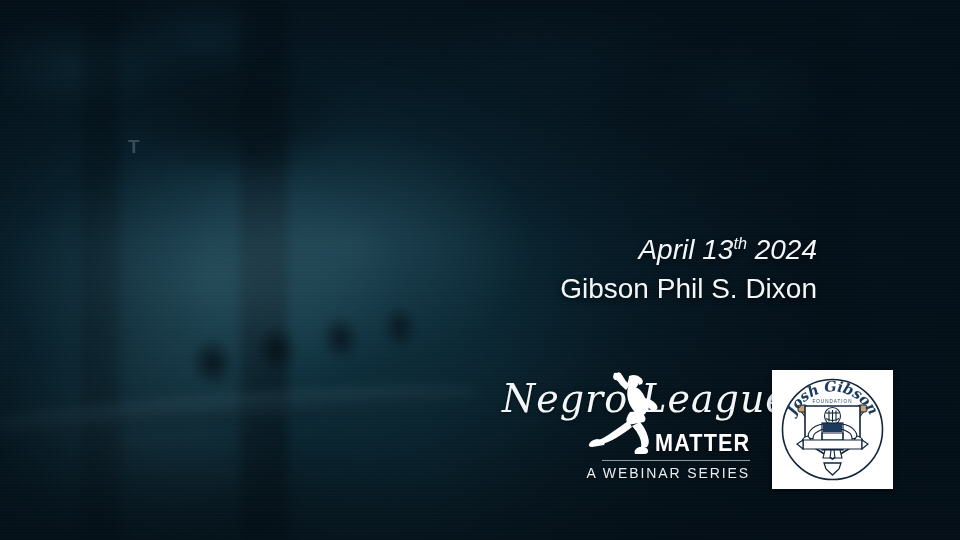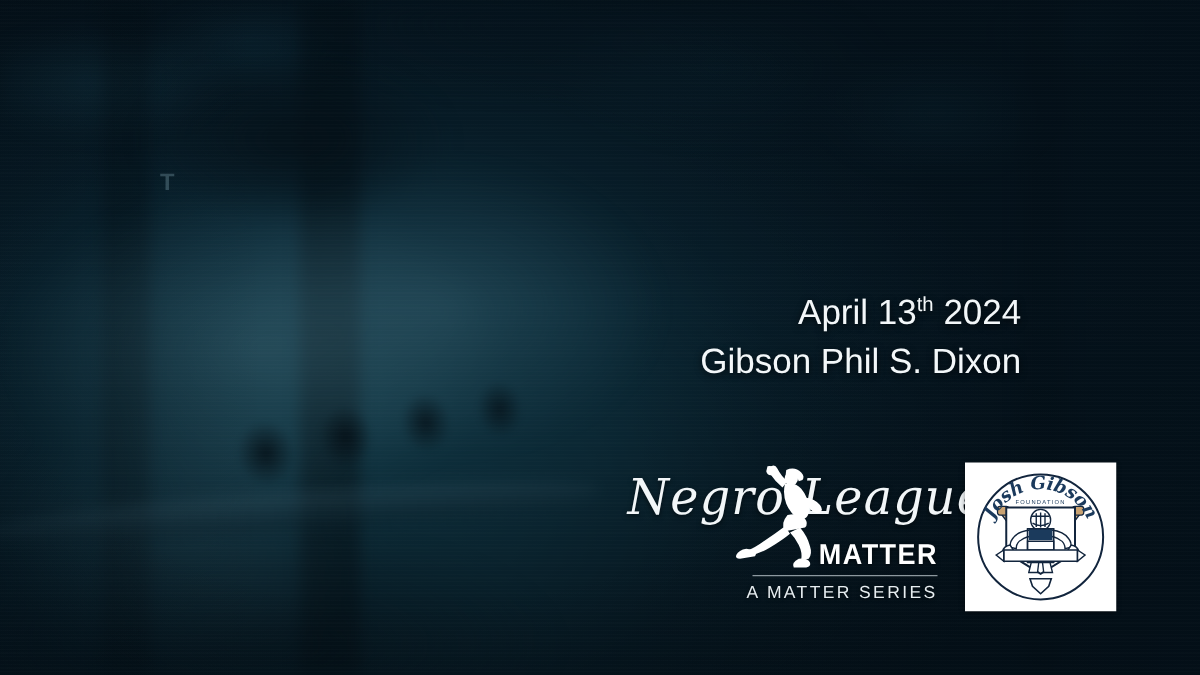--- a/index.html
+++ b/index.html
@@ -134,20 +134,21 @@
     position: absolute;
     right: 143px; top: 232px;
     text-align: right;
     color: #f3f7f9;
     text-shadow: 0 2px 6px rgba(0,0,0,.70);
   }
   .meta .date {
     font-size: 28px;
     line-height: 1.28;
     white-space: nowrap;
+    font-style: italic;
   }
   .meta .date sup {
     font-size: 0.58em;
     vertical-align: super;
     line-height: 0;
   }
   .meta .speaker {
     font-size: 28px;
     line-height: 1.28;
     margin-top: 3px;
@@ -263,21 +264,21 @@
         <path d="M40 49 q-8 6 -17 12 q-7 5 -12 7 l-1 5 q10 -2 18 -7 q10 -6 16 -11 z"></path>
         <path d="M9 67 q-6 1 -8 5 q-1 3 3 3 l12 -2 q2 -3 -1 -5 z"></path>
 
         <path d="M52 50 q6 7 8 15 q2 6 -1 10 l-6 1 q1 -6 -2 -12 q-3 -6 -7 -10 z"></path>
         <path d="M51 75 q7 -1 9 3 q1 3 -3 4 l-10 0 q-2 -4 4 -7 z"></path>
       </g>
     </svg>
 
     <div class="nlm-matter">MATTER</div>
     <div class="nlm-rule"></div>
-    <div class="nlm-webinar">A MATTER SERIES</div>
+    <div class="nlm-webinar">A WEBINAR SERIES</div>
   </div>
 
   <div class="jgf-logo">
     <svg class="jgf-inner" viewBox="0 0 121 119">
 
       <circle cx="60.5" cy="59.5" r="50" fill="#ffffff" stroke="#12253d" stroke-width="1.6"></circle>
 
       <g stroke="#12253d" stroke-width="1.1" fill="#d9b383">
         <path d="M28 40 l6 -4 l36 46 l-6 5 z"></path>
         <path d="M93 40 l-6 -4 l-36 46 l6 5 z"></path>

